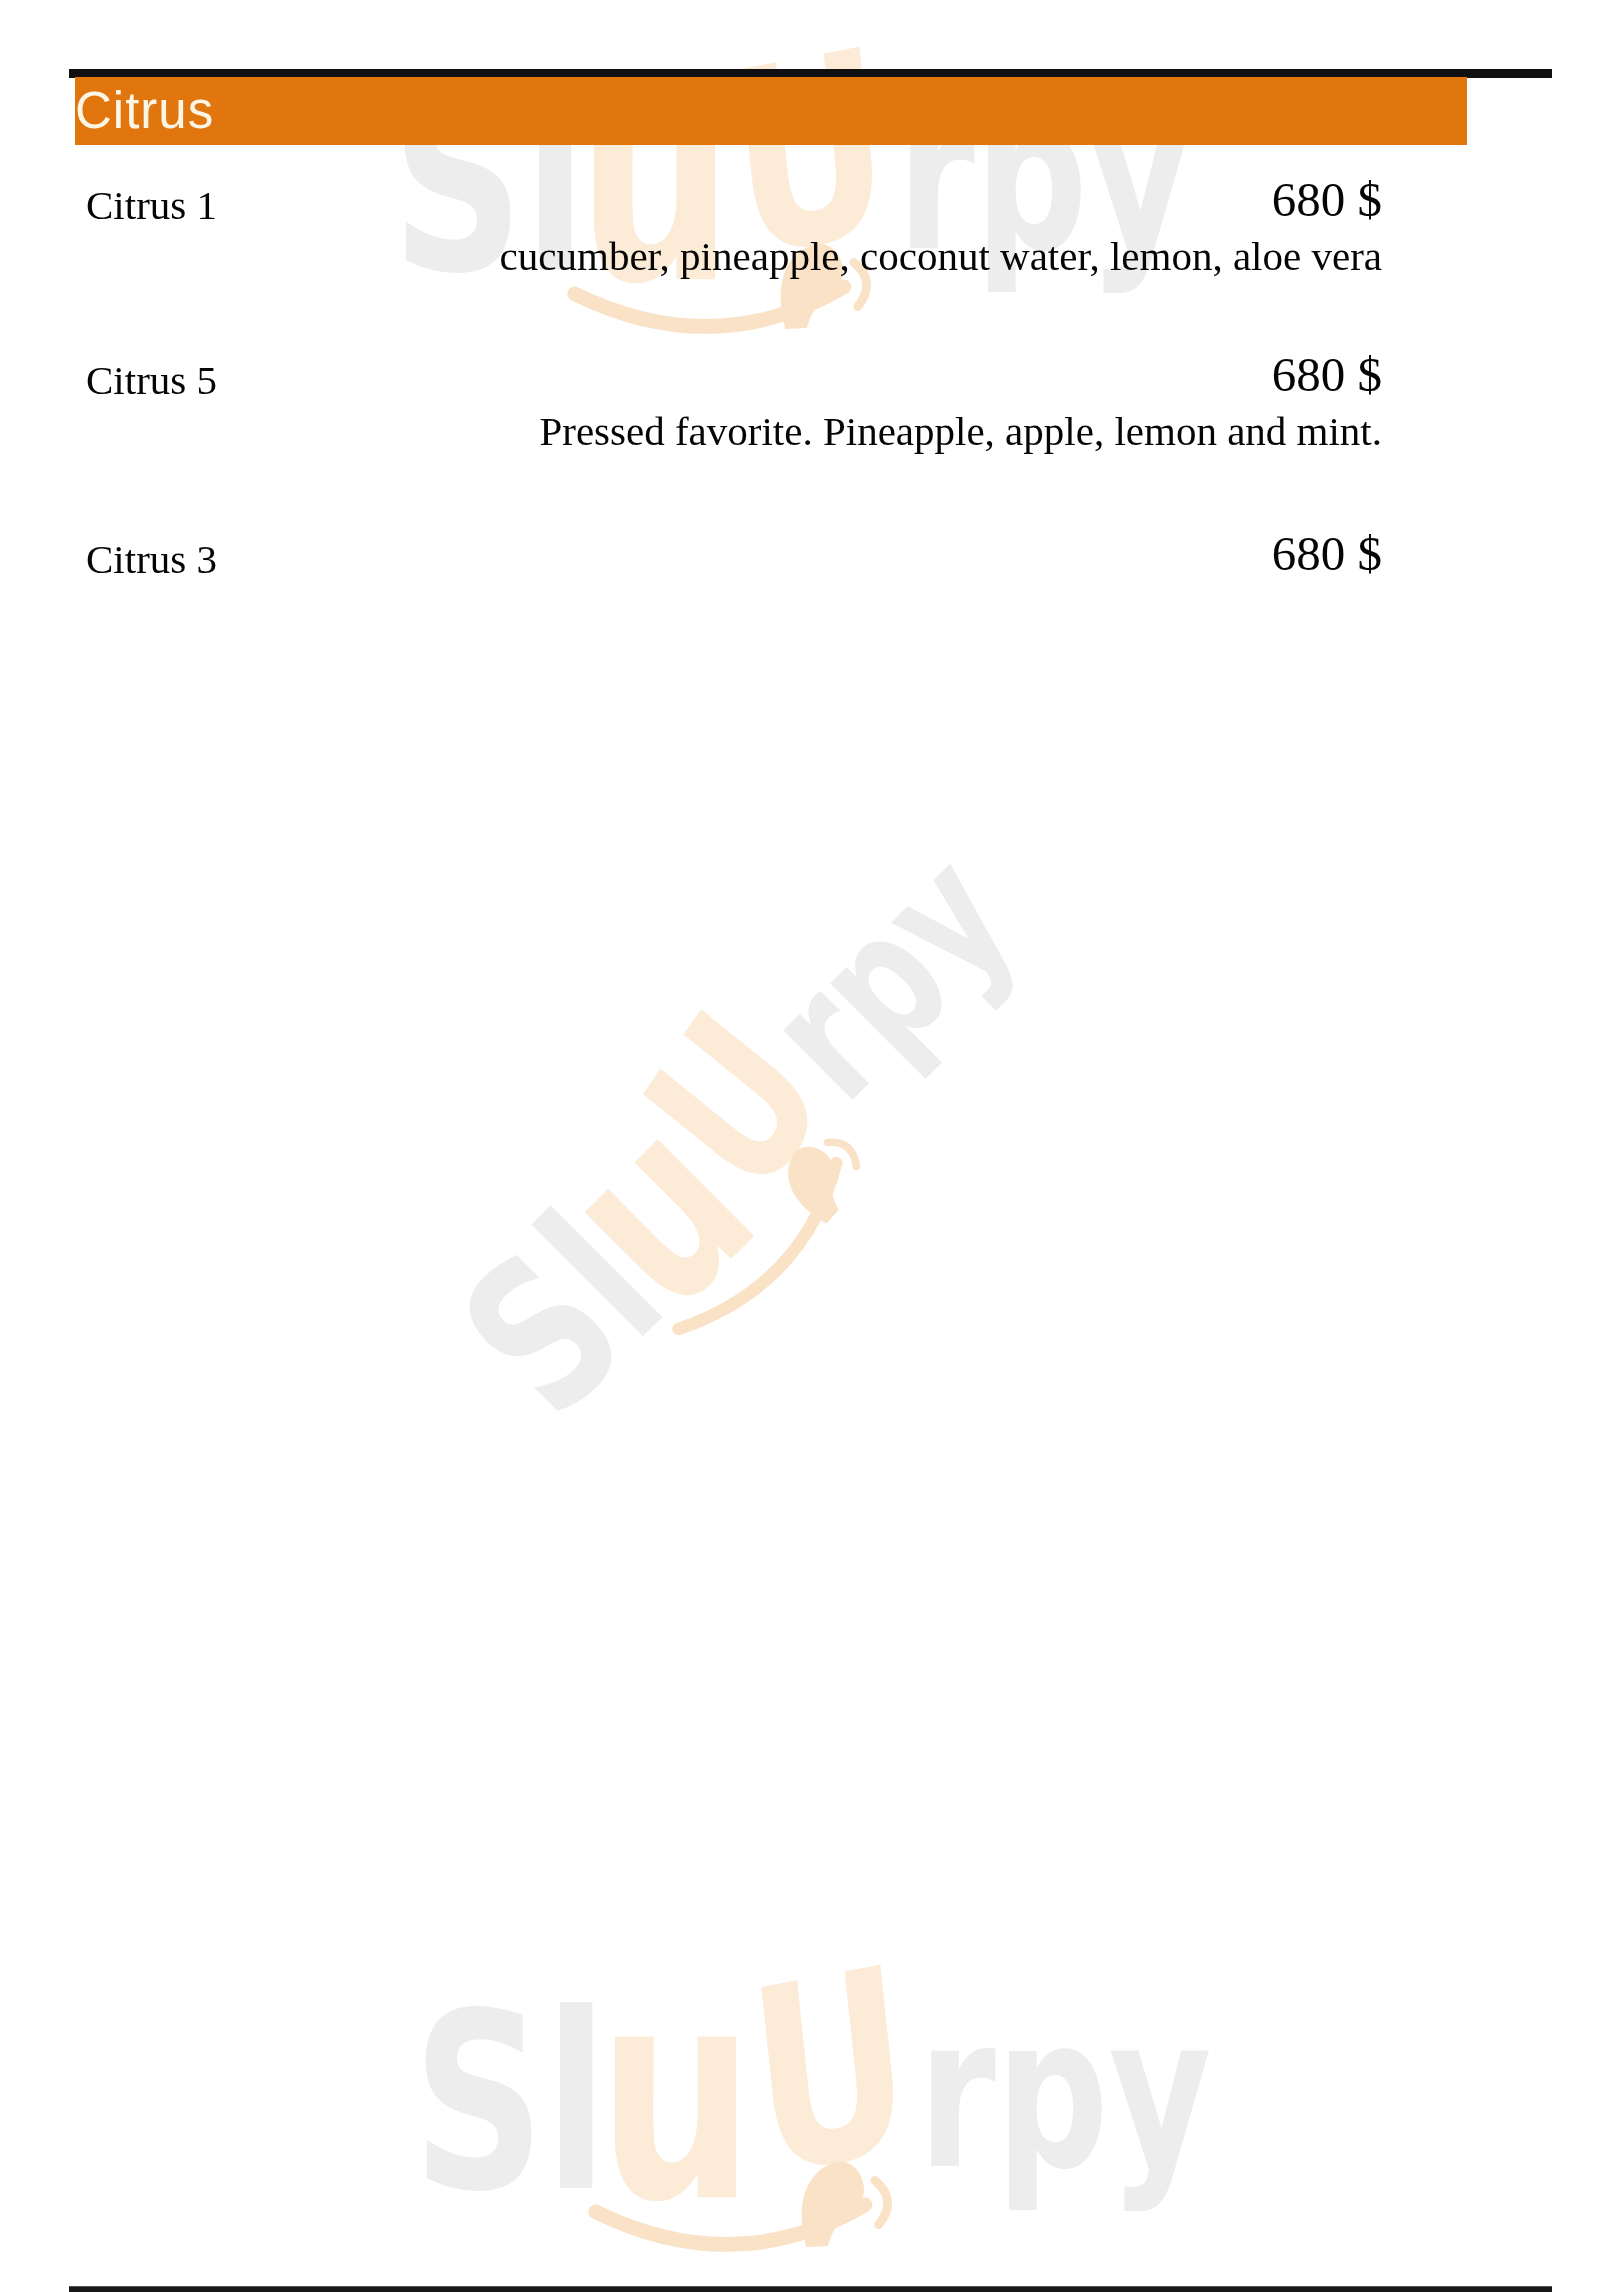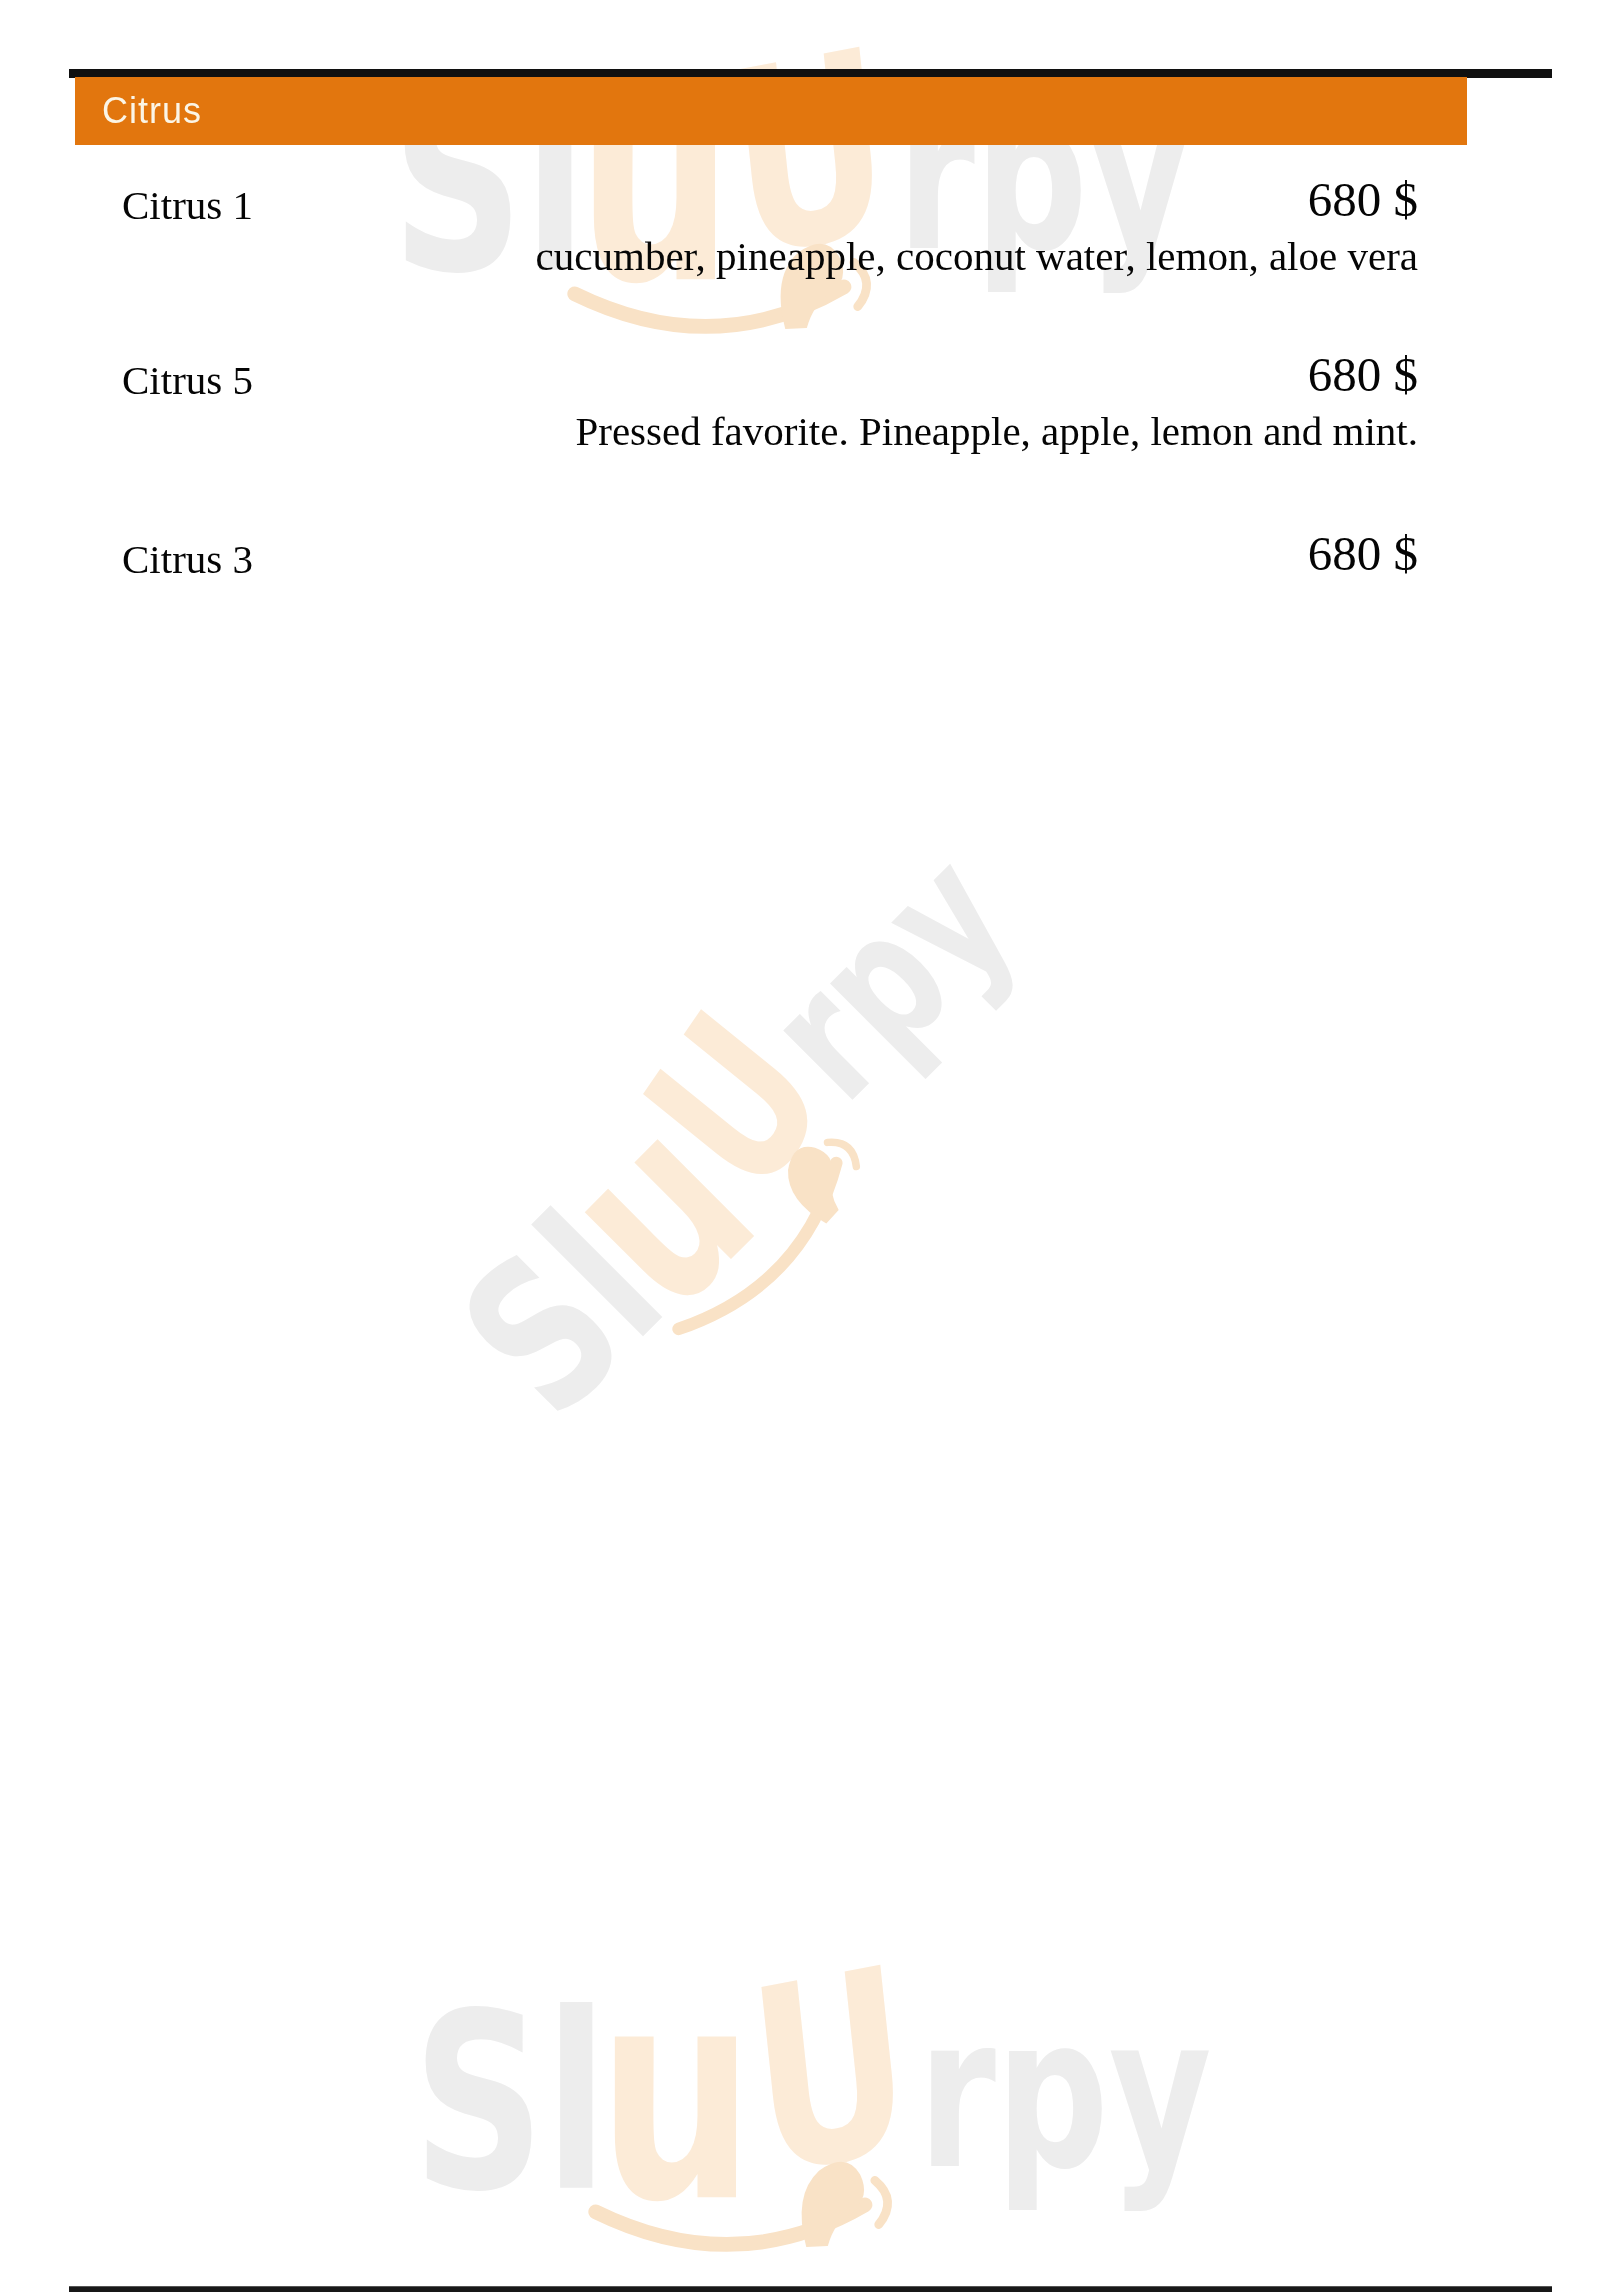--- a/index.html
+++ b/index.html
@@ -15,28 +15,28 @@
   .wm-mid{left:419px;top:1005px;width:691px;height:283px;transform:rotate(-45deg);}
   .wm-bottom{left:412px;top:1965px;width:814px;height:333px;}
   .wm-gray{fill:#ededed;}
   .wm-peach{fill:#fcebd7;}
   .wm-stroke{stroke:#f9e2c6;fill:none;}
   .wm-fillpeach{fill:#f9e2c6;}
   
   .top-rule{position:absolute;z-index:2;left:69px;top:69px;width:1483px;height:8.8px;background:#101010;}
   .section-bar{position:absolute;z-index:2;left:75px;top:77px;width:1392px;height:68px;background:#e2760e;}
   .section-title{
-    display:block;padding-left:27px;
+    display:block;padding-left:0;
     font-family:"Liberation Sans", sans-serif;
-    font-size:36px;line-height:68px;font-weight:400;
+    font-size:51px;line-height:68px;font-weight:400;
     color:#fbf5e6;letter-spacing:1px;
   }
   .bottom-rule{position:absolute;z-index:2;left:69px;top:2286px;width:1483px;height:6.9px;background:#181818;border-top:1px solid #555;}
   
-  .menu-item{position:absolute;z-index:2;left:86px;width:1296px;color:#050505;margin-left:36px;}
+  .menu-item{position:absolute;z-index:2;left:86px;width:1296px;color:#050505;}
   .menu-item.item-0{top:180px;}
   .menu-item.item-1{top:355px;}
   .menu-item.item-2{top:534px;}
   .item-name{display:block;font-size:41px;line-height:51px;}
   .item-desc{display:block;font-size:41px;line-height:51px;text-align:right;}
   .item-price{position:absolute;right:0;top:-5.9px;font-size:49px;line-height:51px;white-space:nowrap;}
 </style>
 </head>
 <body>
   <div class="wm wm-bottom">

